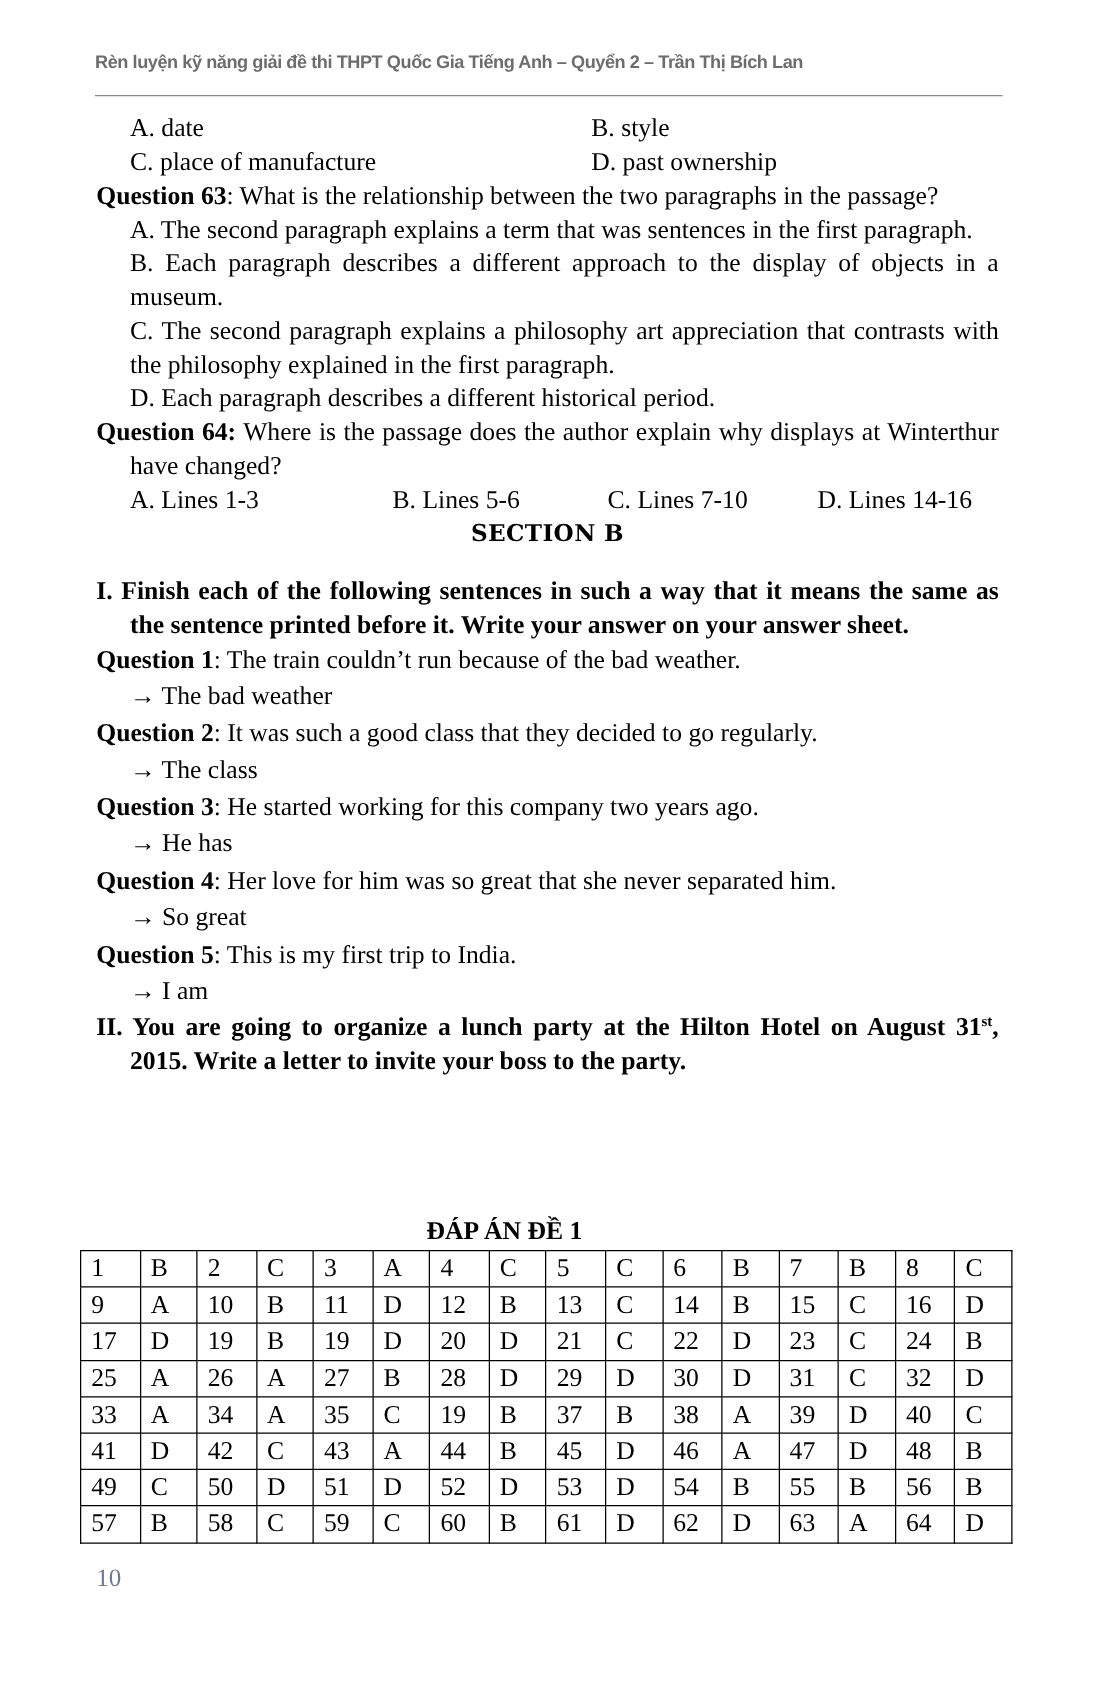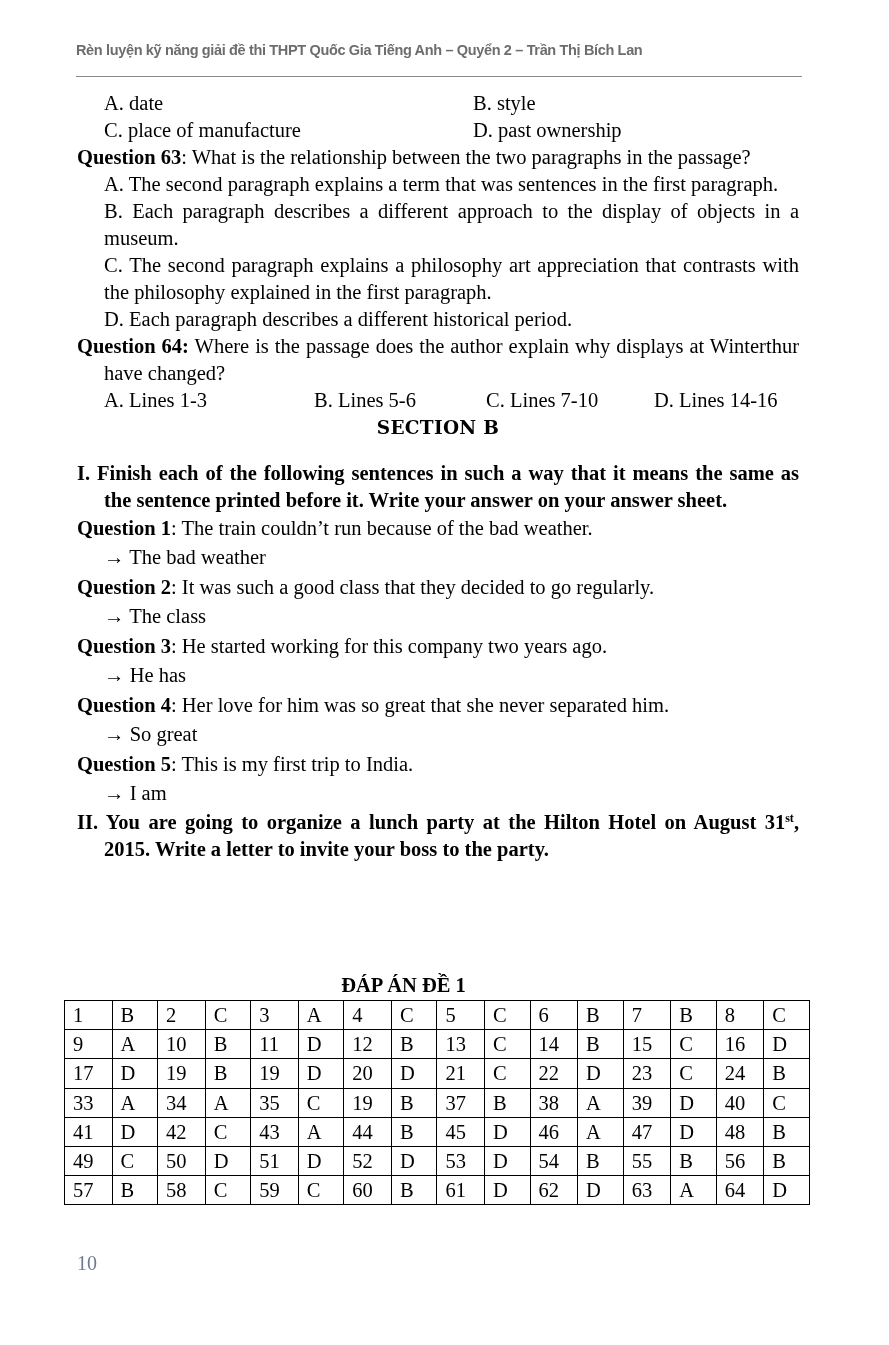--- a/index.html
+++ b/index.html
@@ -156,20 +156,38 @@
         <td class="num">21</td>
         <td class="ans">C</td>
         <td class="num">22</td>
         <td class="ans">D</td>
         <td class="num">23</td>
         <td class="ans">C</td>
         <td class="num">24</td>
         <td class="ans">B</td>
       </tr>
       <tr>
+        <td class="num">25</td>
+        <td class="ans">A</td>
+        <td class="num">26</td>
+        <td class="ans">A</td>
+        <td class="num">27</td>
+        <td class="ans">B</td>
+        <td class="num">28</td>
+        <td class="ans">D</td>
+        <td class="num">29</td>
+        <td class="ans">D</td>
+        <td class="num">30</td>
+        <td class="ans">D</td>
+        <td class="num">31</td>
+        <td class="ans">C</td>
+        <td class="num">32</td>
+        <td class="ans">D</td>
+      </tr>
+      <tr>
         <td class="num">33</td>
         <td class="ans">A</td>
         <td class="num">34</td>
         <td class="ans">A</td>
         <td class="num">35</td>
         <td class="ans">C</td>
         <td class="num">19</td>
         <td class="ans">B</td>
         <td class="num">37</td>
         <td class="ans">B</td>

